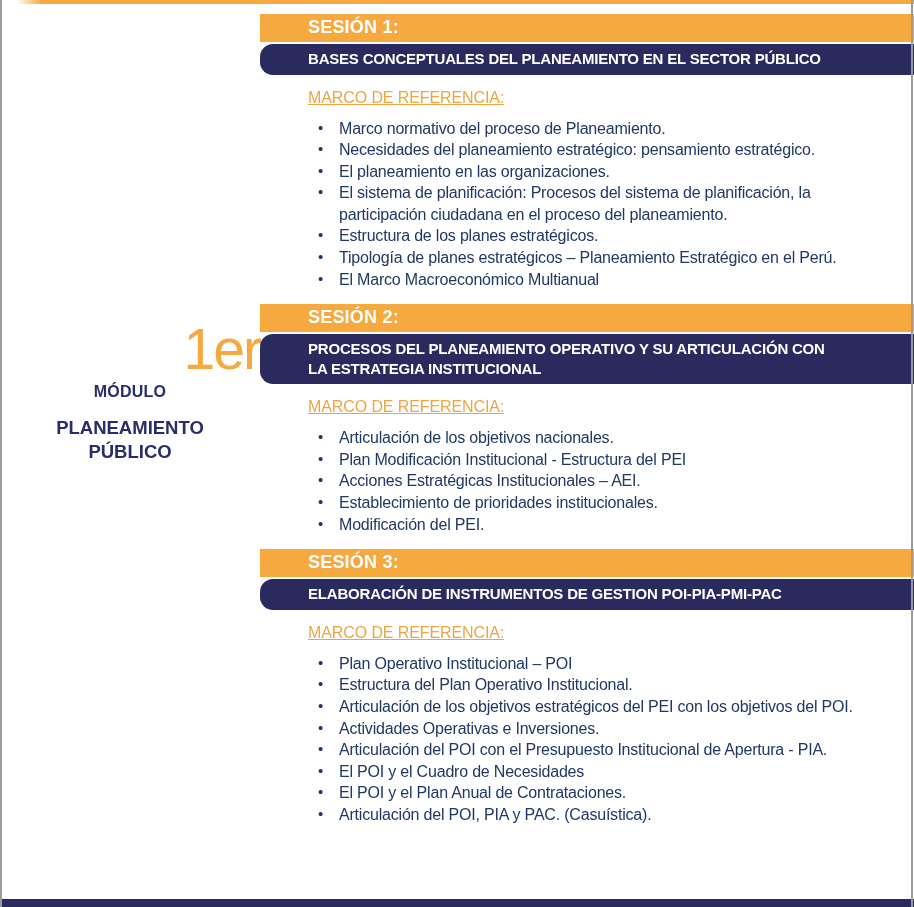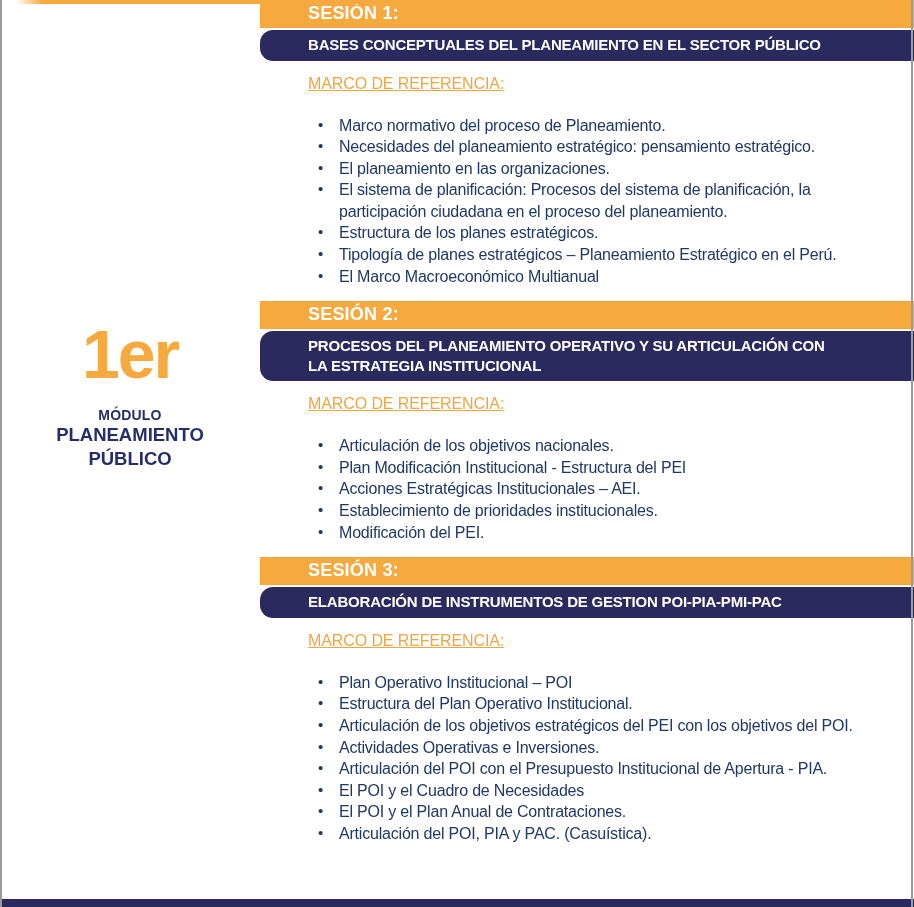--- a/index.html
+++ b/index.html
@@ -50,43 +50,46 @@
   }
   
   .left-col {
     width: 260px;
     flex: 0 0 260px;
     padding-top: 322px;
     box-sizing: border-box;
     text-align: center;
   }
   .module-number {
-    font-size: 68px;
-    font-weight: bold;
+    font-size: 57px;
+    font-weight: normal;
     line-height: 0.95;
     color: var(--accent-orange, #F5A93F);
     letter-spacing: -2px;
+    text-align: right;
   }
   .module-label {
-    margin-top: 20px;
-    font-size: 14px;
+    margin-top: 7px;
+    font-size: 16px;
     font-weight: bold;
     color: var(--module-navy, #252E6B);
     letter-spacing: 0.2px;
   }
   .module-title {
+    margin-top: 15px;
     padding: 0 34px;
     font-size: 18.5px;
     font-weight: bold;
     line-height: 1.3;
     color: var(--module-navy, #252E6B);
   }
   
   .right-col {
     flex: 1 1 auto;
+    padding-top: 14px;
     box-sizing: border-box;
     min-width: 0;
   }
   .session { margin: 0 0 14px 0; }
   .session-label {
     background: var(--accent-orange, #F5A93F);
     color: var(--banner-text, #ffffff);
     font-weight: bold;
     font-size: 18px;
     padding: 3px 10px 4px 48px;
@@ -105,21 +108,21 @@
   }
   .session-sub {
     margin: 14px 0 0 48px;
     color: var(--heading-orange, #F0A640);
     font-size: 16px;
     letter-spacing: -0.1px;
     text-decoration: underline;
   }
   .session-list {
     list-style: none;
-    margin: 22px 0 0 0;
+    margin: 11px 0 0 0;
     padding: 0 30px 0 55px;
     color: var(--text-navy, #1F3864);
     font-size: 16px;
     line-height: 1.35;
     letter-spacing: -0.2px;
   }
   .session-list li {
     position: relative;
     padding-left: 24px;
   }

